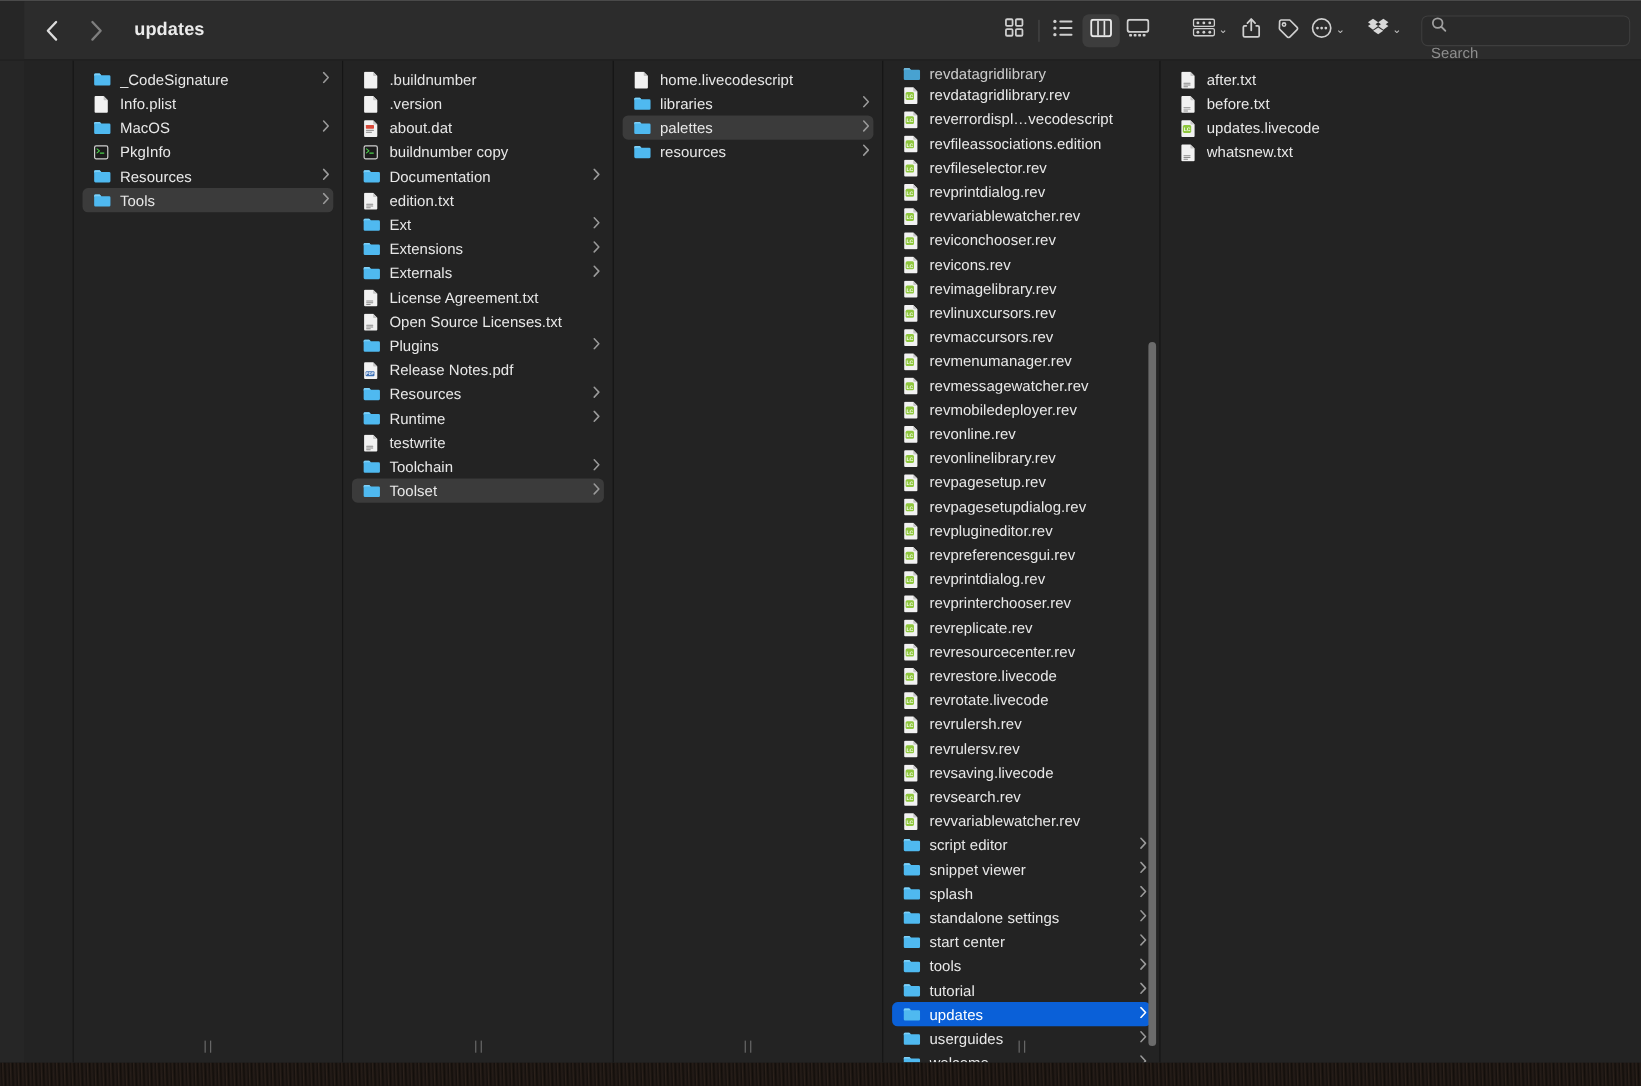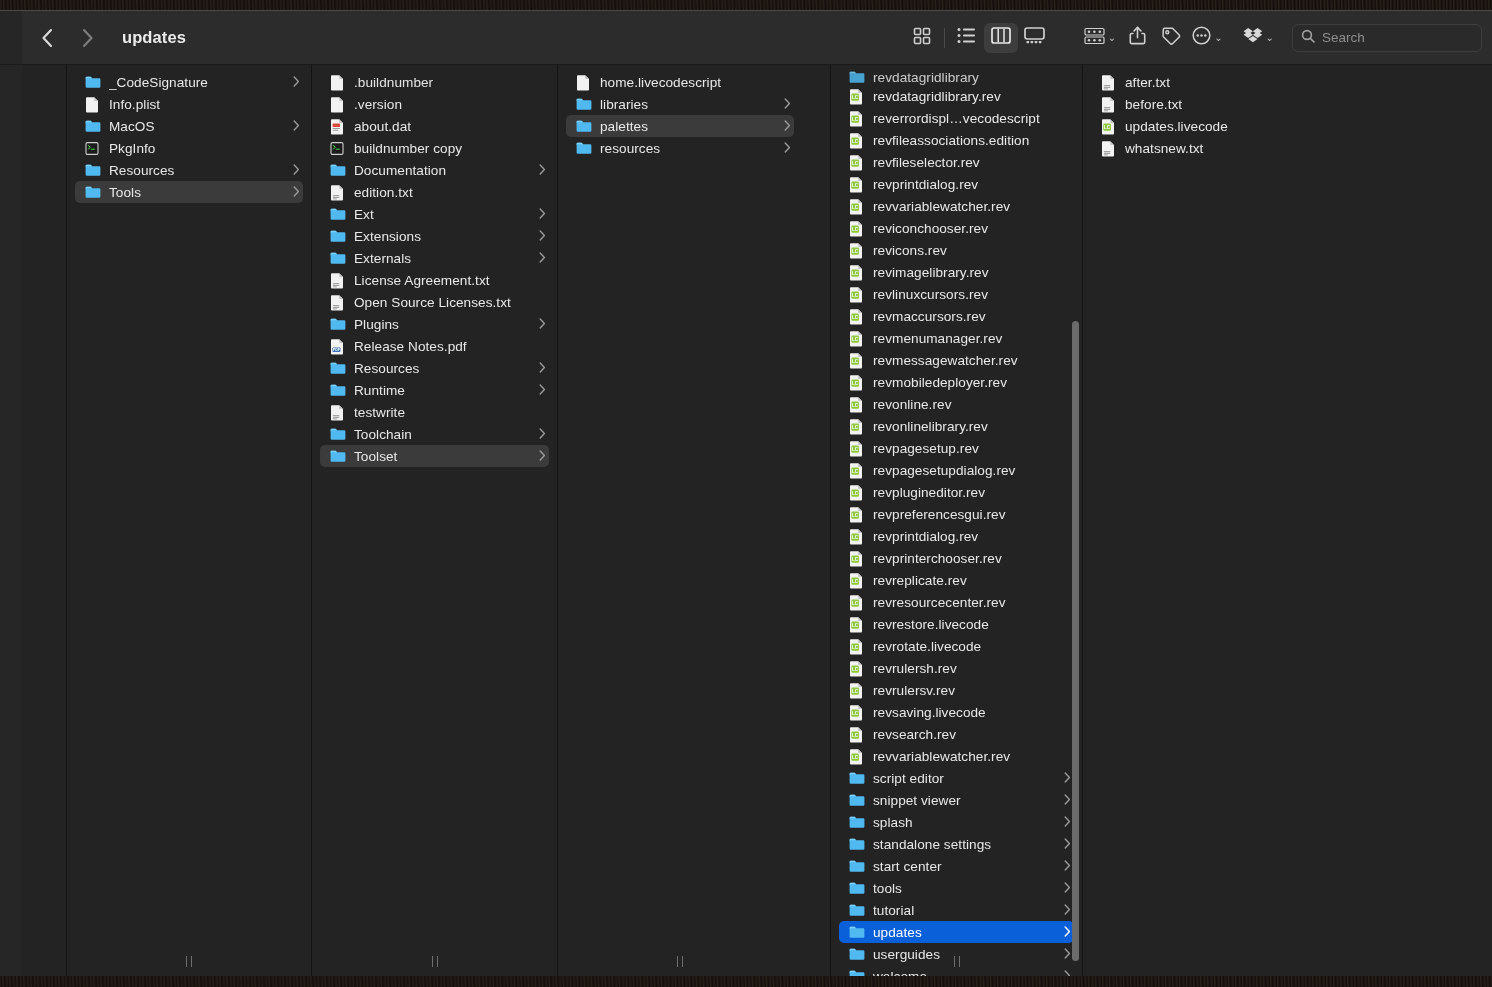--- a/index.html
+++ b/index.html
@@ -12,21 +12,21 @@
   
   #desktop {
     position: absolute; inset: 0;
     background:
       repeating-linear-gradient(88deg, #241c18 0px, #15100d 2px, #2b211b 3px, #120e0b 5px, #261d18 7px),
       repeating-linear-gradient(92deg, rgba(70,50,35,.25) 0px, rgba(10,8,6,.3) 3px, rgba(60,45,30,.2) 6px),
       #1a1410;
   }
   #window {
     position: absolute;
-    left: 0; top: 10px;
+    left: 0; top: 0;
     width: 1492px; height: 966px;
     background: #232323;
     border-top: 1px solid #4a4a4a;
     overflow: hidden;
     display: flex; flex-direction: column;
   }
   
   #toolbar {
     height: 54px; flex: 0 0 54px;
     background: #2c2c2c;
@@ -59,22 +59,23 @@
   }
   .tbbtn.active { background: #3d3d3d; }
   .vsep { width:1px; height:20px; background:#4a4a4a; margin: 0 5px; }
   .tbwide { display:flex; align-items:center; gap:3px; padding: 0 4px; }
   .caret { font-size: 10px; color:#c3c3c3; line-height:1; }
   #searchwrap {
     margin-left: 14px;
     width: 190px; height: 28px;
     border: 1px solid #3e3e3e; border-radius: 6px;
     background: #2a2a2a;
-    display:flex; align-items:center; gap:7px;
+    display:flex; gap:7px;
     padding: 0 8px;
+    flex-direction: column;
   }
   #searchwrap .ph { color:#8e8e8e; font-size:13.5px; }
   
   #browser {
     flex: 1 1 auto;
     display: flex;
     position: relative;
     background: #232323;
     overflow: hidden;
   }
@@ -84,21 +85,21 @@
     border-left: 1px solid #141414;
     background: #232323;
     overflow: hidden;
     padding-top: 6px;
     flex: 0 0 auto;
   }
   .col.c1 { width: 227px; border-left: none; }
   .col.c2 { width: 245px; margin-left: 44px; }
   .col.c3 { width: 246px; }
   .col.c4 { width: 245px; }
-  .col.c5 { width: 252px; margin-left: 28px; }
+  .col.c5 { width: 252px; }
   .col.c6 { width: 288px; }
   .col .grip {
     position:absolute; bottom: 0; left: 0; width: 100%; height: 30px;
     display:flex; align-items:center; justify-content:center;
   }
   .col .grip span {
     display:block; width:6px; height:11px;
     border-left:1px solid #6e6e6e; border-right:1px solid #6e6e6e;
   }
   .row {

